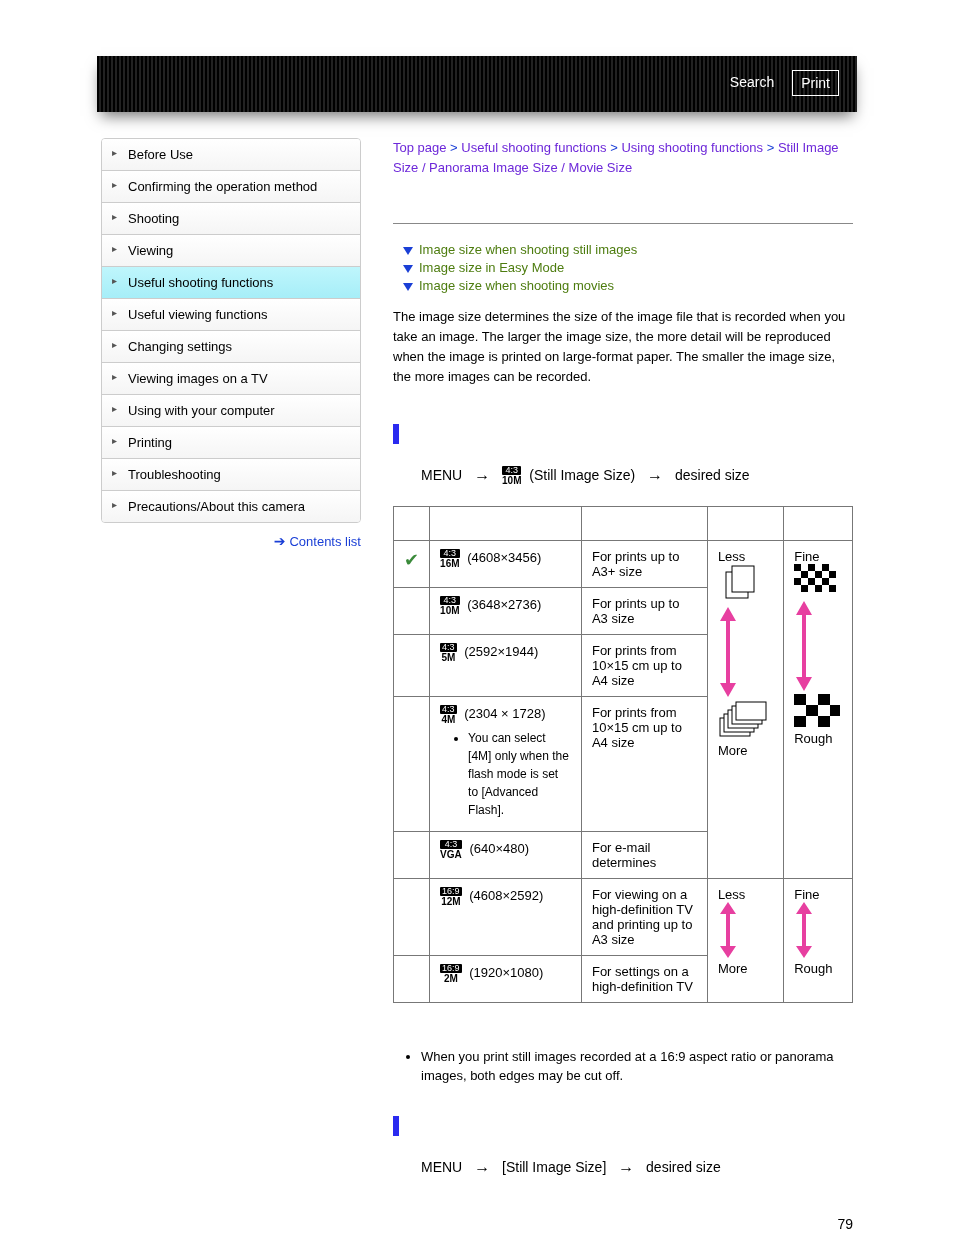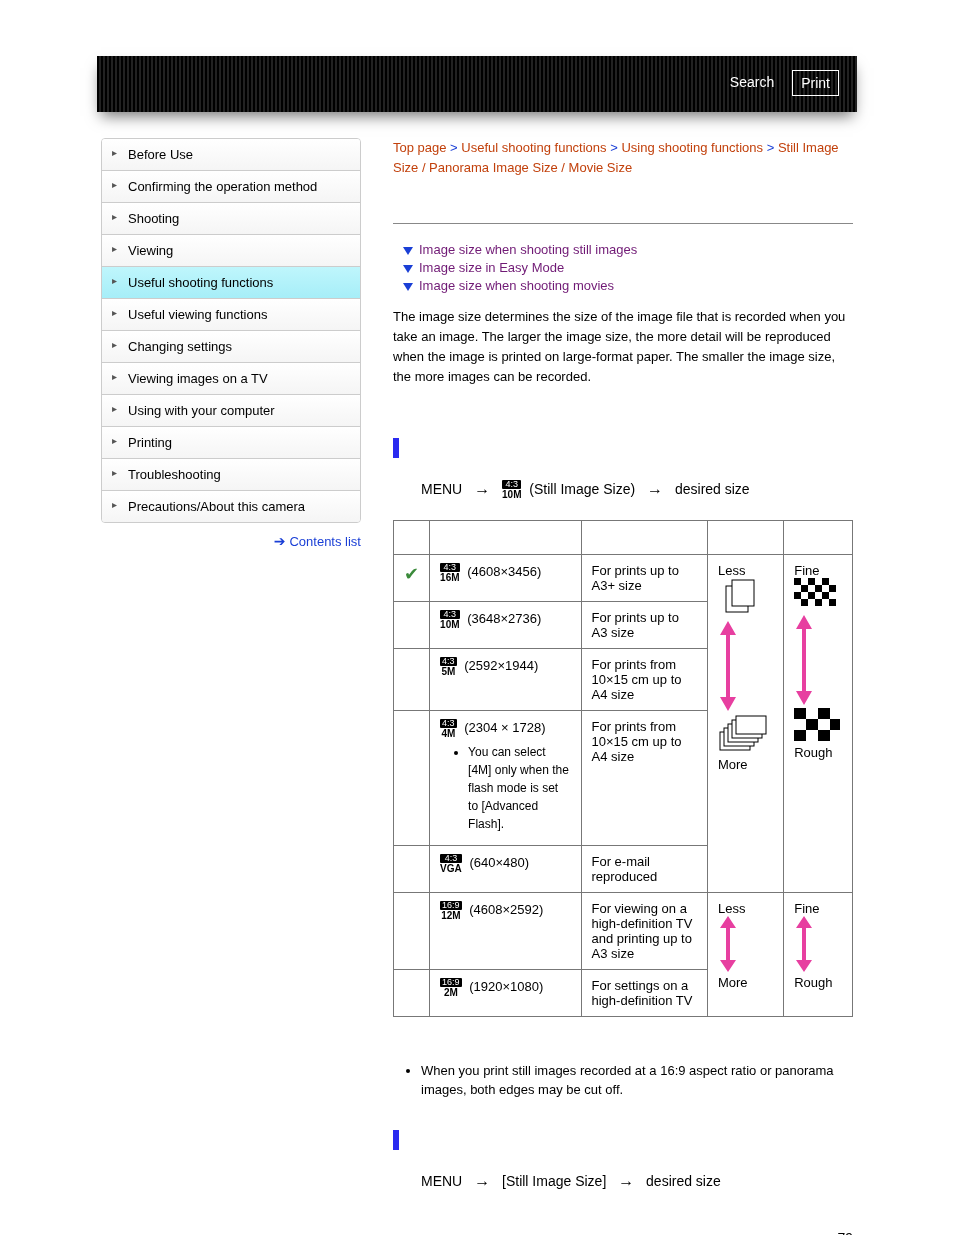--- a/index.html
+++ b/index.html
@@ -14,28 +14,28 @@
   .side-list { list-style: none; border: 1px solid #ccc; border-radius: 4px; overflow: hidden; }
   .side-list li { border-bottom: 1px solid #ccc; padding: 8px 10px 8px 26px; position: relative; cursor: pointer; background: linear-gradient(#fff,#f5f5f5); }
   .side-list li:last-child { border-bottom: none; }
   .side-list li::before { content: "▸"; position: absolute; left: 10px; top: 8px; font-size: 10px; color: #555; }
   .side-list li.active { background: linear-gradient(#bff6fc,#a6eef8); }
   .contents-link { text-align: right; margin-top: 10px; }
   .contents-link a { color: #1a3fd6; text-decoration: none; font-size: 13px; }
   .contents-link .arrow-right { color:#1a3fd6; margin-right:4px; font-size:14px; }
   .main { flex: 1; padding-left: 32px; }
   .breadcrumb { color: #1a3fd6; line-height: 1.5; text-align: left; }
-  .breadcrumb a { color: #c2410c; text-decoration: none; }
+  .breadcrumb a { color: #6d28d9; text-decoration: none; }
   .breadcrumb .sep { color: #1a3fd6; }
   hr.divider { margin: 46px 0 18px; border: none; border-top: 1px solid #888; }
   .anchor-links { margin: 14px 0 14px 10px; }
   .anchor-links div { margin: 3px 0; }
-  .anchor-links a { color: #701a75; text-decoration: none; }
+  .anchor-links a { color: #4d7c0f; text-decoration: none; }
   .tri-down { display:inline-block; width:0;height:0;border-left:5px solid transparent;border-right:5px solid transparent;border-top:8px solid #1a3fd6;margin-right:6px;vertical-align:middle;}
-  .body-text { line-height: 1.55; margin-bottom: 24px; }
+  .body-text { line-height: 1.55; margin-bottom: 10px; }
   .section-mark { display:inline-block; width:6px; height:20px; background:#2a2af0; margin: 26px 0 4px 0; vertical-align:middle; }
   .menu-path { margin: 18px 0 20px 28px; font-size: 14px; }
   .arrow { display:inline-block; margin:0 8px; }
   .arrow::before { content:"→"; font-size:16px; }
   .badge { display:inline-block; vertical-align:middle; text-align:center; line-height:1; margin-right:4px; }
   .badge .ratio { background:#000;color:#fff;font-size:9px;padding:0 2px;border-radius:1px;display:block;}
   .badge .mp { font-size:10px;font-weight:bold;display:block;margin-top:1px;color:#000;}
   table.spec { width:100%; border-collapse: collapse; margin-top: 8px; }
   table.spec th, table.spec td { border:1px solid #777; padding:8px 10px; vertical-align:top; font-size:13px; text-align:left; font-weight:normal;}
   table.spec .head-row td { height: 34px; }
@@ -207,21 +207,21 @@
             <ul class="bul">
                   <li class="note-text">You can select [4M] only when the flash mode is set to [Advanced Flash].</li>
                 </ul>
           </td>
           <td>For prints from 10×15 cm up to A4 size</td>
         </tr>
 
         <tr>
           <td></td>
           <td><span class="badge"><span class="ratio">4:3</span><span class="mp">VGA</span></span> <span>(640×480)</span></td>
-          <td>For e-mail reproduced</td>
+          <td>For e-mail determines</td>
         </tr>
 
         <tr>
           <td></td>
           <td><span class="badge"><span class="ratio">16:9</span><span class="mp">12M</span></span> <span>(4608×2592)</span></td>
           <td>For viewing on a high-definition TV and printing up to A3 size</td>
           <td rowspan="2" class="scale-cell">
             <div class="scale-label">Less</div>
             <svg width="20" height="56">
                   <polygon points="10,0 18,12 12,12 12,44 18,44 10,56 2,44 8,44 8,12 2,12" fill="#e73fa0"></polygon>

